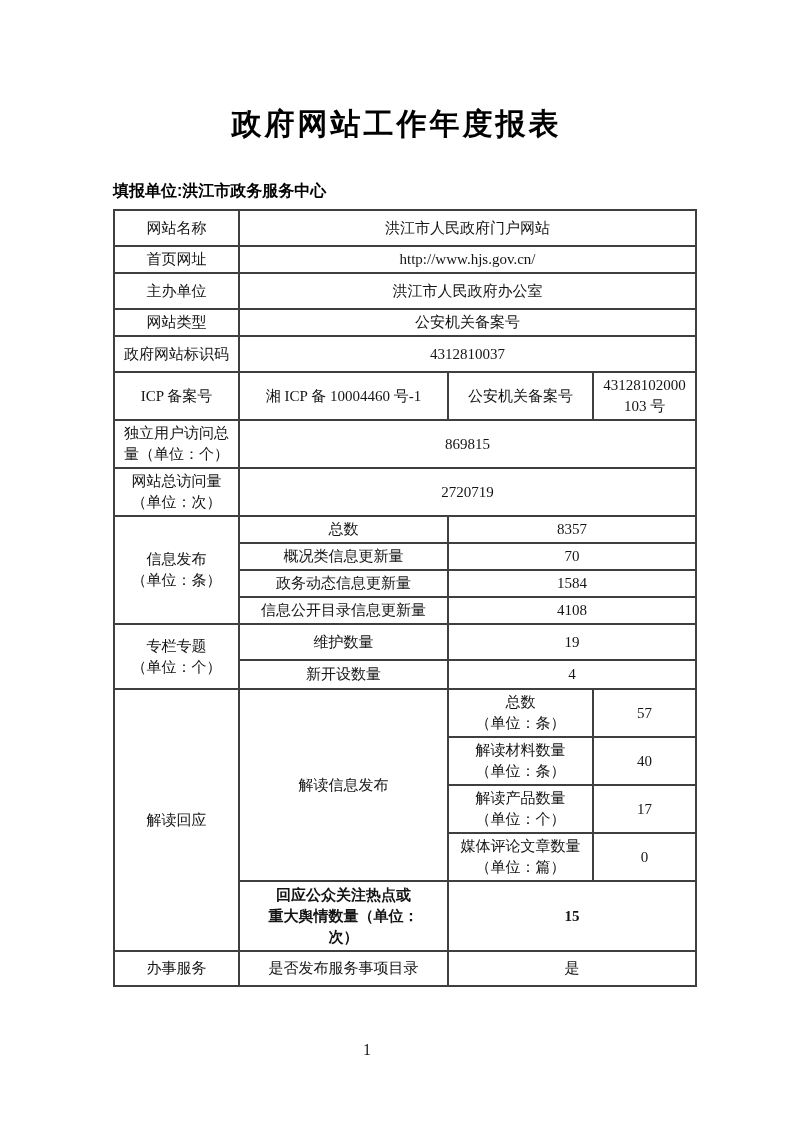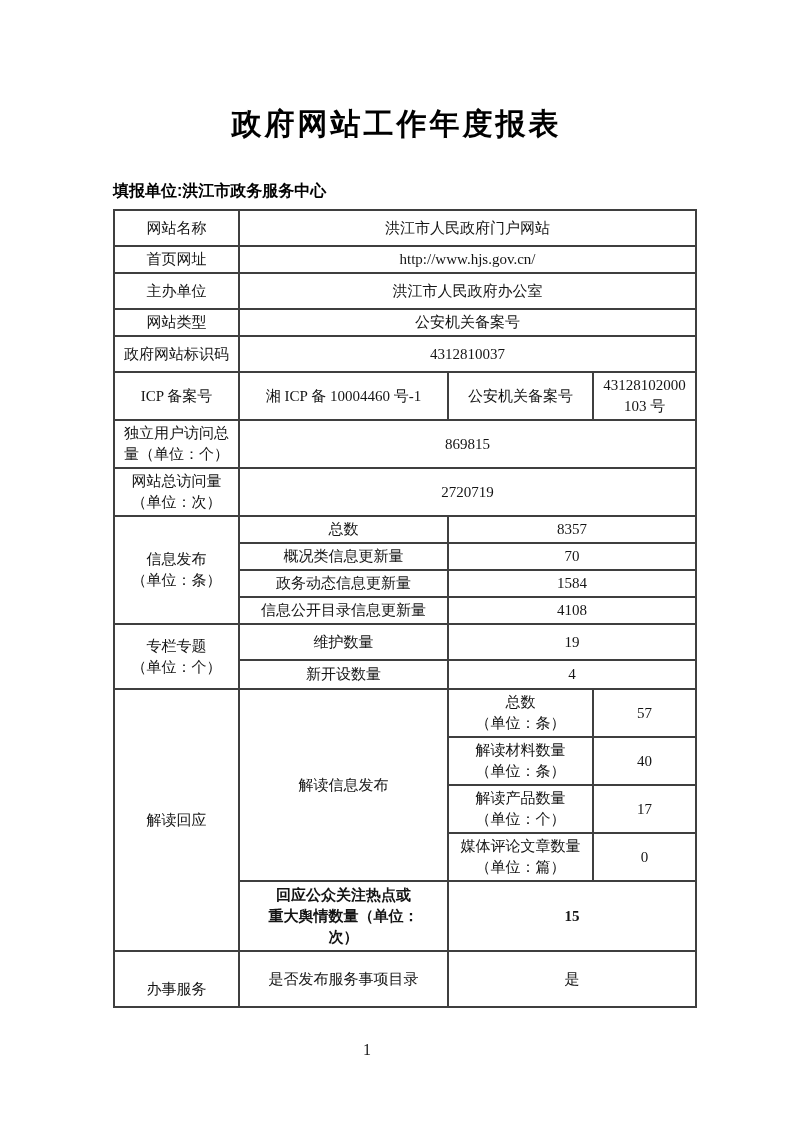--- a/index.html
+++ b/index.html
@@ -56,21 +56,21 @@
     font-size: 15px;
     line-height: 21px;
     padding: 2px 4px;
     color: #141414;
     overflow: hidden;
   }
   .ml { white-space: pre-line; }
   .bottom-align { vertical-align: bottom !important; padding-bottom: 6px !important; }
   tr.h28 { height: 36px; } tr.h27 { height: 27px; } tr.h26 { height: 26px; }
   tr.h29 { height: 29px; } tr.h45 { height: 45px; } tr.h49 { height: 40px; }
-  tr.h70 { height: 70px; font-weight: bold; } tr.h47 { height: 56px; border-radius: 19px; }
+  tr.h70 { height: 70px; font-weight: bold; } tr.h47 { height: 35px; border-radius: 19px; }
   .page-number {
     position: absolute;
     left: 357px; top: 1041px;
     width: 20px;
     text-align: center;
     font-size: 16px;
     color: #1a1a1a;
   }
 </style>
 </head>

